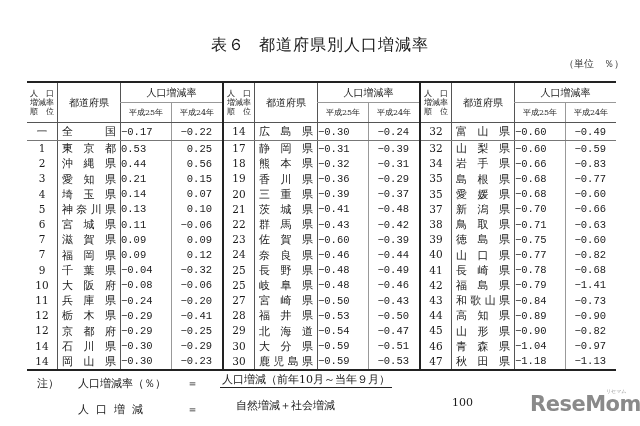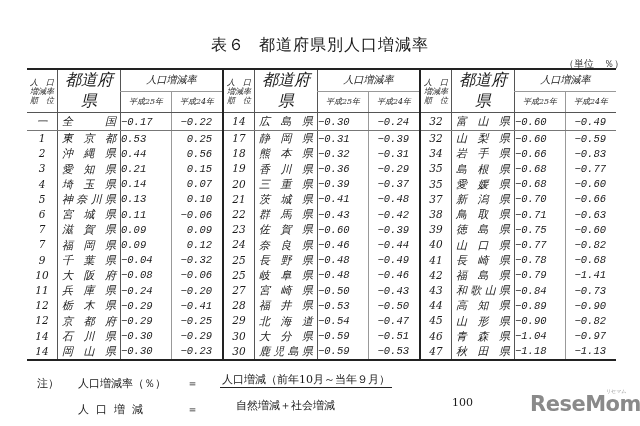--- a/index.html
+++ b/index.html
@@ -2,26 +2,26 @@
 <html><head>
 <meta charset="utf-8">
 <style>
   html, body { margin:0; padding:0; background:#ffffff; }
   body { width:640px; height:426px; position:relative; overflow:hidden;
          font-family: "DejaVu Serif", "Liberation Serif", serif; color:#1a1a1a; }
   .title { position:absolute; left:0; width:640px; top:35px; text-align:center;
            font-size:16px; letter-spacing:1px; }
   .title .num { margin-right:14px; }
   .unit { position:absolute; right:16px; top:57px; font-size:10px; color:#333; }
-  table.main { position:absolute; left:27px; top:68px; border-collapse:collapse;
-               font-size:10.5px;font-style:italic; }
+  table.main { position:absolute; left:27px; top:81px; border-collapse:collapse;
+               font-size:10.5px; }
   table.main td, table.main th { padding:0; font-weight:normal; }
   table.main { border-top:2px solid #222; border-bottom:2px solid #222; }
   th.rankh { width:30px; font-size:8px; line-height:9px; text-align:center; border-bottom:1px solid #555; }
-  th.prefh { width:62px; font-size:16px; border-left:1px solid #555; border-bottom:1px solid #555; }
+  th.prefh { width:62px; font-size:10px; border-left:1px solid #555; border-bottom:1px solid #555; }
   th.rateh { font-size:10px; height:19px; border-left:1px solid #555; border-bottom:1px solid #999; }
   th.yh { width:50px; font-size:8px; height:19px; border-left:1px solid #555; border-bottom:1px solid #555; }
   th.yh.b { border-left:1px solid #999; }
   .sep { border-left:2px solid #222 !important; }
   td.rank { text-align:center; height:15.2px; line-height:15.2px; }
   td.pref { border-left:1px solid #555; text-align:justify; text-align-last:justify; padding:0 4px 0 4px !important; font-size:11px; }
   td.v25 { border-left:1px solid #555; padding-right:10px !important; font-family:"Liberation Mono","DejaVu Sans Mono",monospace; font-size:10.5px; }
   td.v24 { border-left:1px solid #999; text-align:right; padding-right:10px !important; font-family:"Liberation Mono","DejaVu Sans Mono",monospace; font-size:10.5px; }
   tr.national td { border-bottom:1px solid #777; height:17px; }
   .notes { position:absolute; left:0; top:372px; width:640px; font-size:11px; }

